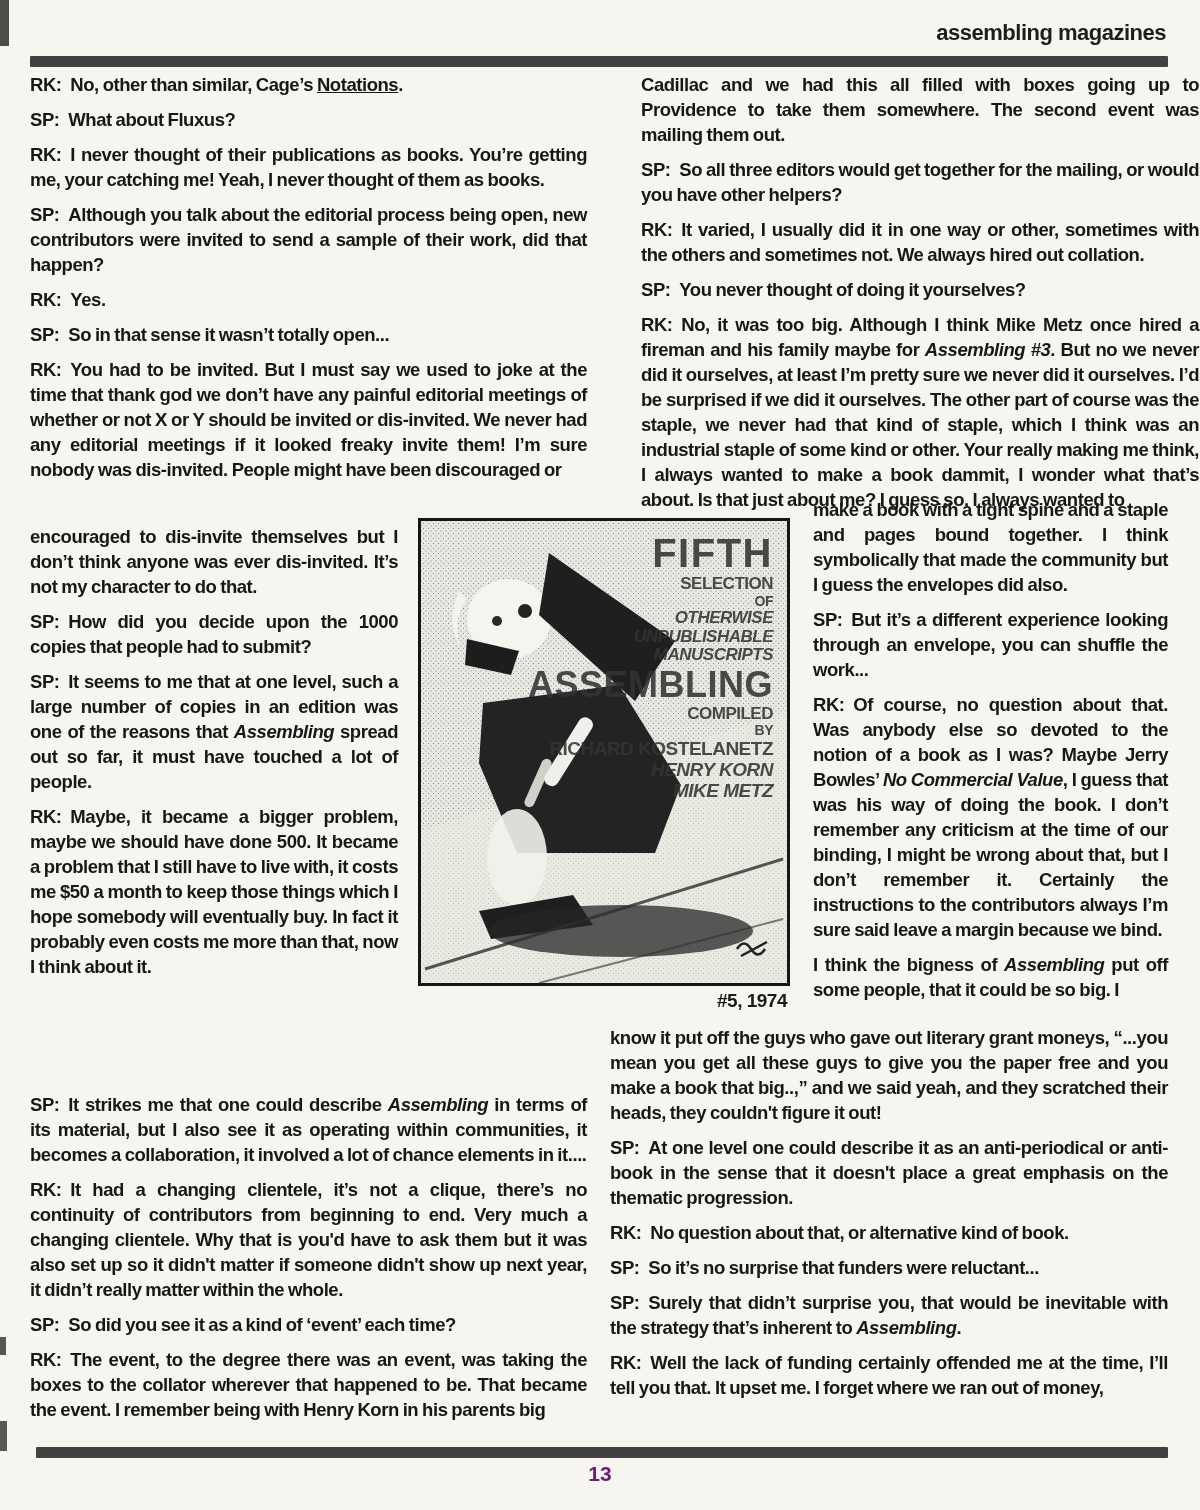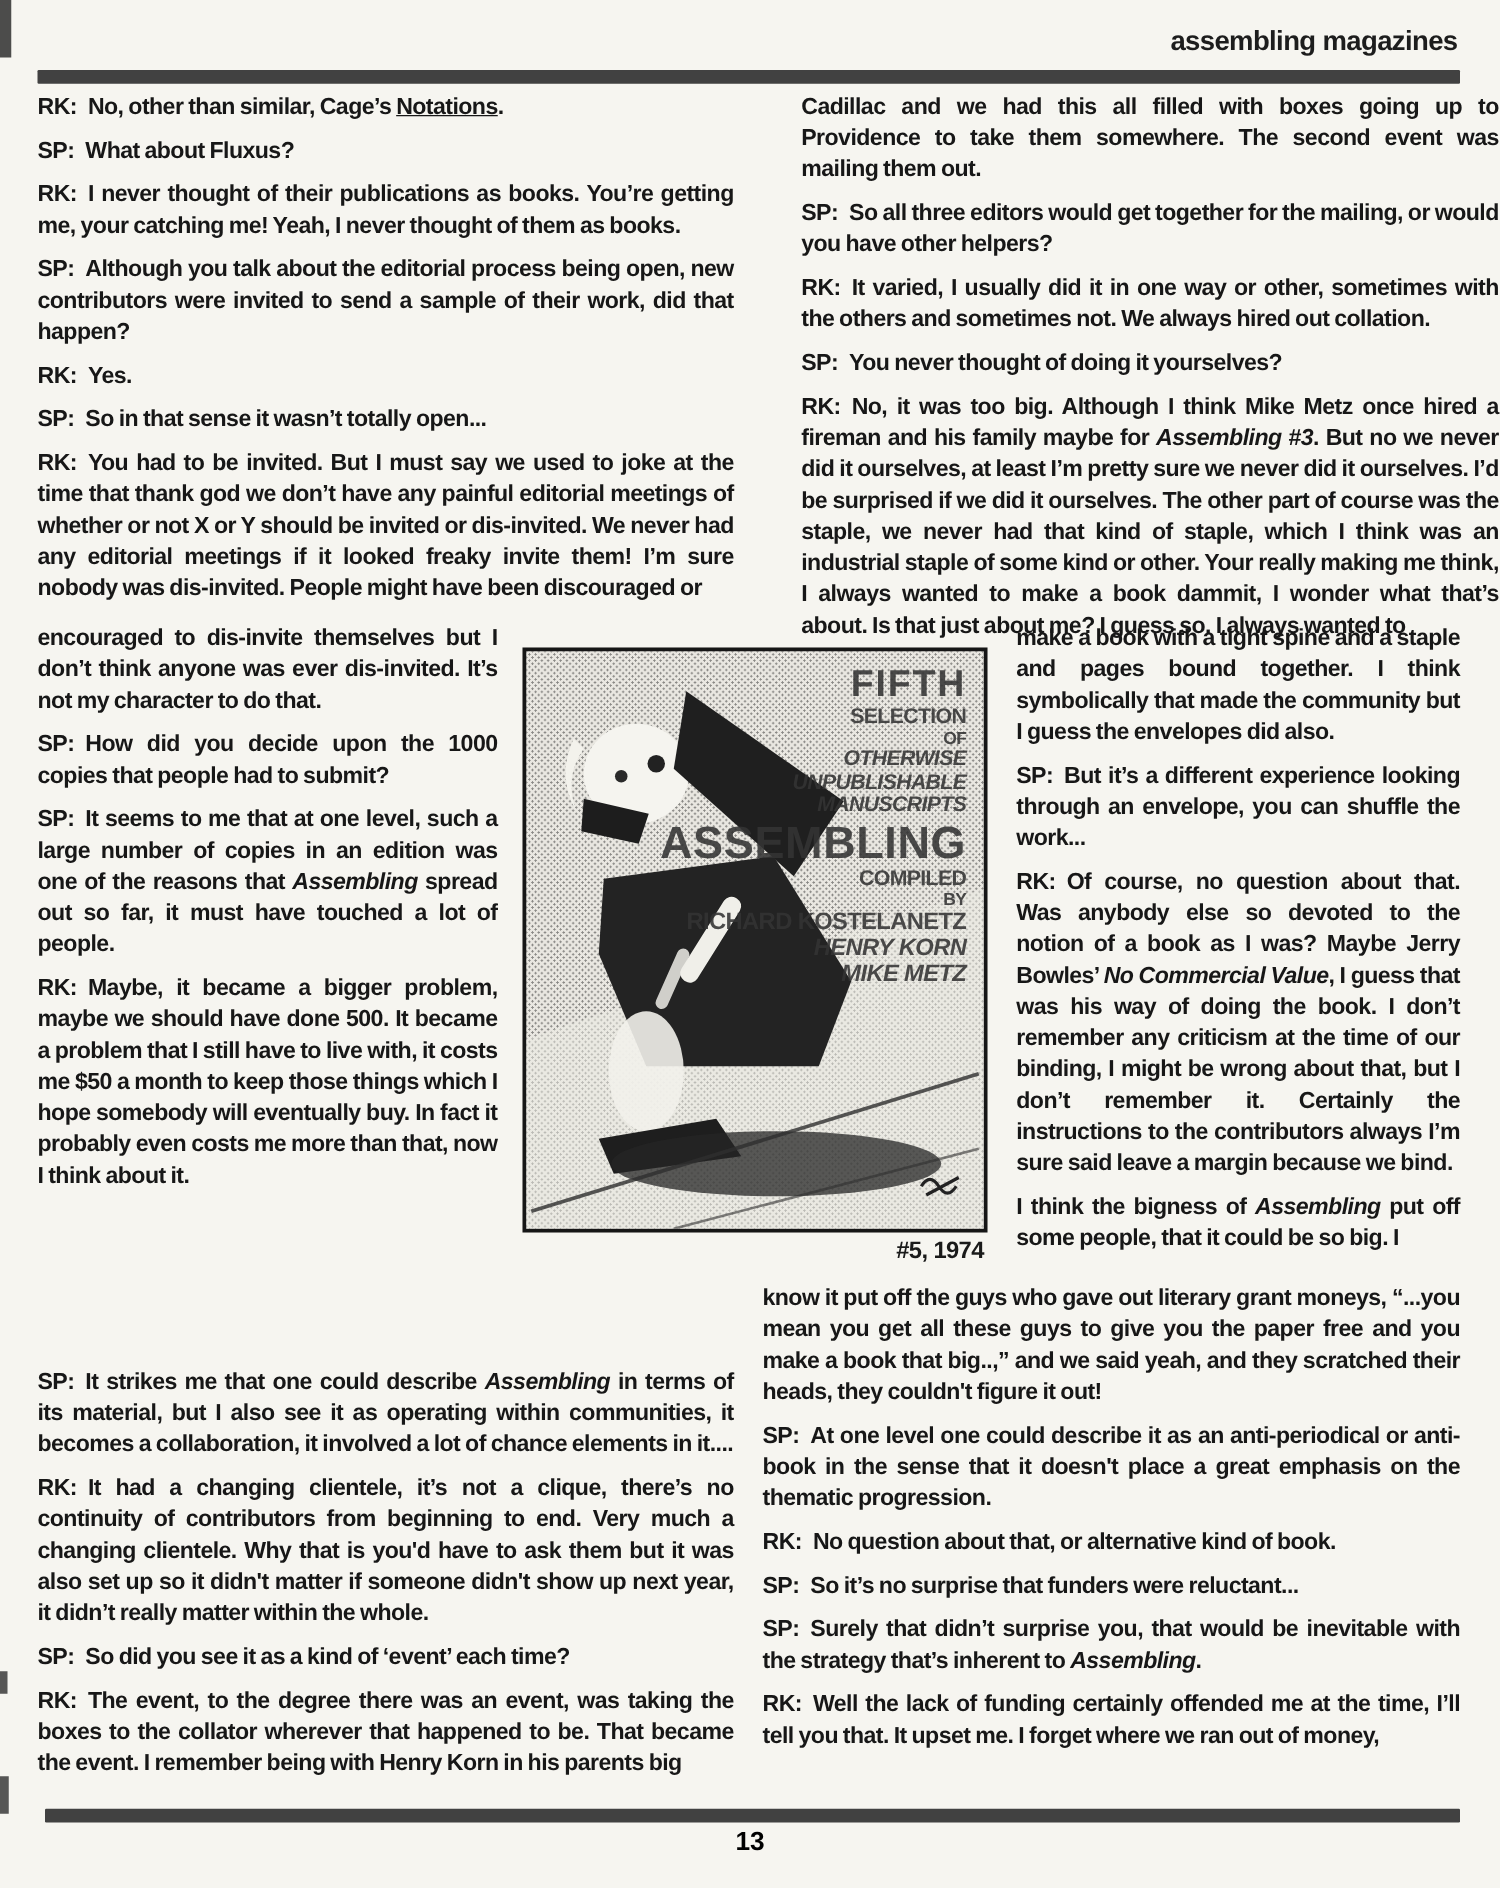--- a/index.html
+++ b/index.html
@@ -29,21 +29,21 @@
     font-size:18.5px; line-height:25px;
     font-weight:700; letter-spacing:-0.45px; word-spacing:-0.8px;
     color:#171717;
   }
   .tblock p { margin:0 0 10px 0; }
   .tblock p:last-child { margin-bottom:0; }
   .it { font-style:italic; }
   .un { text-decoration:underline; }
 
   .blk-left-top     { left:30px;  top:72px;   width:557px; }
-  .blk-left-narrow  { left:30px;  top:497px;  width:368px; }
+  .blk-left-narrow  { left:30px;  top:524px;  width:368px; }
   .blk-left-bottom  { left:30px;  top:1072px; width:557px;margin-top:20px; }
   .blk-right-top    { left:610px; top:72px;   width:558px;margin-left:31px; }
   .blk-right-narrow { left:813px; top:497px;  width:355px; }
   .blk-right-bottom { left:610px; top:1025px; width:558px; }
 
   
   .cover {
     position:absolute; left:418px; top:518px; width:372px; height:468px;
     border:3px solid #161616; box-sizing:border-box;
     background-color:#e9e7e1;
@@ -51,37 +51,37 @@
       radial-gradient(circle, rgba(45,45,45,.5) 22%, transparent 24%),
       radial-gradient(circle, rgba(45,45,45,.5) 22%, transparent 24%);
     background-size:5px 5px;
     background-position:0 0, 2.5px 2.5px;
   }
   .cover svg { position:absolute; inset:0; }
   .cover-title-stack {
     position:absolute; top:10px; right:14px; text-align:right; opacity:.88;
   }
   .cline { line-height:1.1; color:#343434; font-weight:700; letter-spacing:-0.5px; }
-  .c-xl  { font-size:30px; letter-spacing:1.5px; }
+  .c-xl  { font-size:40px; letter-spacing:1.5px; }
   .c-xxl { font-size:36px; letter-spacing:0.5px; }
   .c-s   { font-size:17px; }
   .c-xs  { font-size:14px; }
   .c-m   { font-size:19px; }
   .c-i   { font-style:italic; }
 
   .figure-caption {
     position:absolute; left:418px; top:990px; width:369px;
     text-align:right; font-size:19px; font-weight:700; letter-spacing:-0.5px;
     color:#1a1a1a;
   }
 
   
   .page-number {
     position:absolute; top:1462px; left:0; width:1200px;
-    text-align:center; font-size:21px; font-weight:700; color:#000000;
+    text-align:center; font-size:21px; font-weight:700; color:#701a75;
   }
 
   
   .artifact { position:absolute; background:#2e2e2e; }
   .art-1 { left:0; top:0;      width:9px; height:46px; opacity:.85; }
   .art-2 { left:0; top:1337px; width:6px; height:18px; opacity:.8; }
   .art-3 { left:0; top:1421px; width:7px; height:30px; opacity:.8; }
 </style>
 </head>
 <body>

